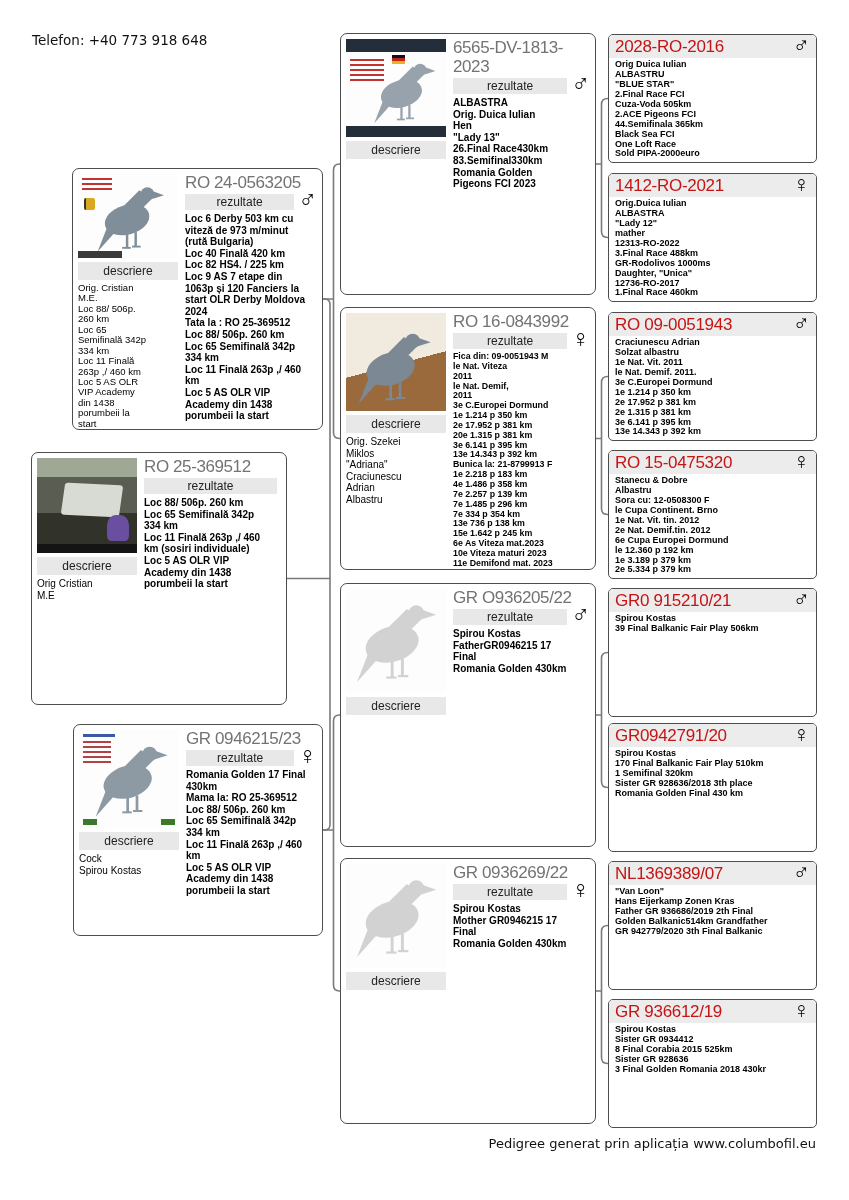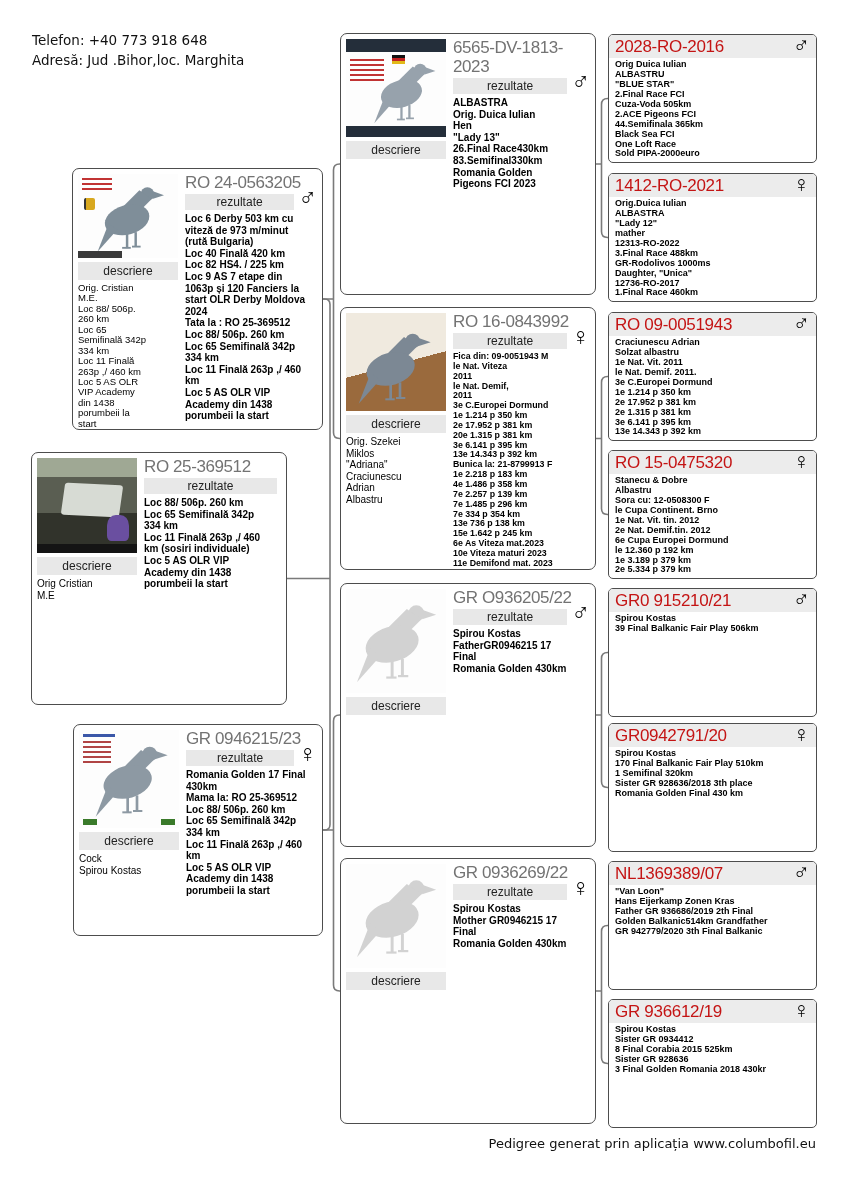--- a/index.html
+++ b/index.html
@@ -20,21 +20,21 @@
   .photo-col { position:absolute; left:5px; top:5px; width:100px; }
   .photo { position:relative; width:100px; height:98px; overflow:hidden; background:#fdfdfd; }
   .photo .bird { position:absolute; left:14px; top:6px; width:80px; height:88px; }
   .desc-bar { margin-top:4px; background:#e8e8e8; color:#222; font-size:12px;
               text-align:center; padding:2px 0; }
   .desc-text { margin-top:3px; font-weight:normal; font-size:10px; line-height:1.16;
                white-space:pre-line; color:#000; }
   .desc-sm { font-size:9.5px; line-height:1.1; }
   .right-col { position:absolute; left:112px; top:4px; right:5px; }
   .ring { color:#737373; font-size:17px; letter-spacing:-0.4px; line-height:1.12; }
-  .rez-row { display:flex; align-items:flex-start; margin-top:2px; }
+  .rez-row { display:flex; align-items:flex-end; margin-top:2px; }
   .rez-bar { flex:1; background:#e8e8e8; color:#222; font-size:12px; text-align:center; padding:1px 0; }
   .gender { font-size:25px; line-height:22px; margin:-8px 0 0 4px; color:#000; }
   .res-text { margin-top:3px; font-weight:bold; font-size:10px; line-height:1.16;
               white-space:pre-line; color:#000; }
   .res-tiny .res-text { font-size:8.8px; line-height:1.12; }
 
   
   .smallbox { position:absolute; left:608px; width:209px; height:129px; background:#fff;
               border:1.5px solid #4d4d4d; border-radius:5px; overflow:hidden; box-sizing:border-box; }
   .small-head { background:#ececec; display:flex; justify-content:space-between;
@@ -90,21 +90,20 @@
       <polygon points="36,84 4,120 22,74"></polygon>
       <rect x="50" y="90" width="4" height="24"></rect>
       <rect x="64" y="88" width="4" height="24"></rect>
       <rect x="44" y="112" width="14" height="3"></rect>
       <rect x="60" y="110" width="14" height="3"></rect>
     </symbol>
   </svg>
 
   <div class="owner">
     <div>Telefon: +40 773 918 648</div>
-    <div>Adresă: Jud .Bihor,loc. Marghita</div>
   </div>
 
   <svg class="connectors" width="849" height="1200" viewBox="0 0 849 1200">
     <g fill="none" stroke="#7a7a7a" stroke-width="1.6" stroke-linecap="round">
       <path d="M287 578.5 H330 M323 299 h1.5 q5.5 0 5.5 5.5 V824.5 q0 5.5 -5.5 5.5 h-1.5"></path>
       <path d="M323 299 H333.5 M340 164 h-0.5 q-6 0 -6 6 V432.5 q0 6 6 6 h0.5"></path>
       <path d="M323 830 H333.5 M340 715 h-0.5 q-6 0 -6 6 V985 q0 6 6 6 h0.5"></path>
       <path d="M596 164 H601.5 M608 98.5 h-0.5 q-6 0 -6 6 V231.5 q0 6 6 6 h0.5"></path>
       <path d="M596 438.5 H601.5 M608 376.5 h-0.5 q-6 0 -6 6 V508.5 q0 6 6 6 h0.5"></path>
       <path d="M596 715 H601.5 M608 652.5 h-0.5 q-6 0 -6 6 V781.5 q0 6 6 6 h0.5"></path>

